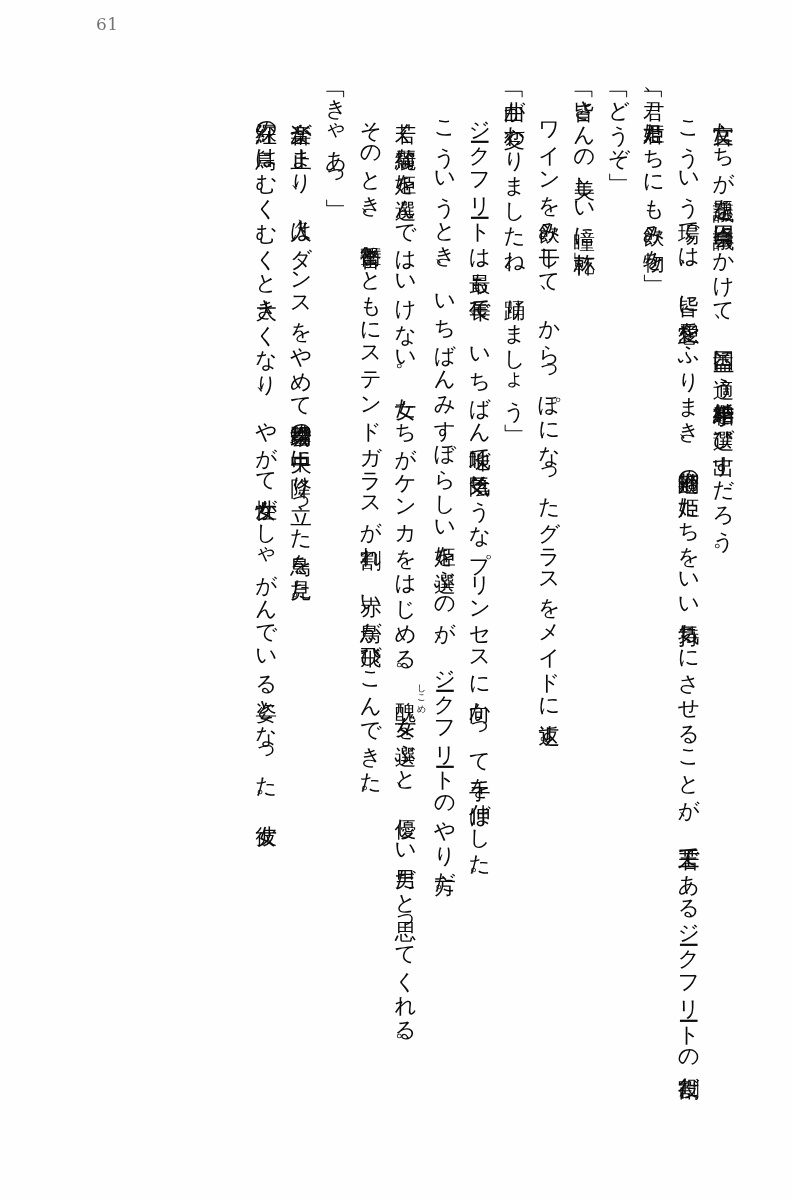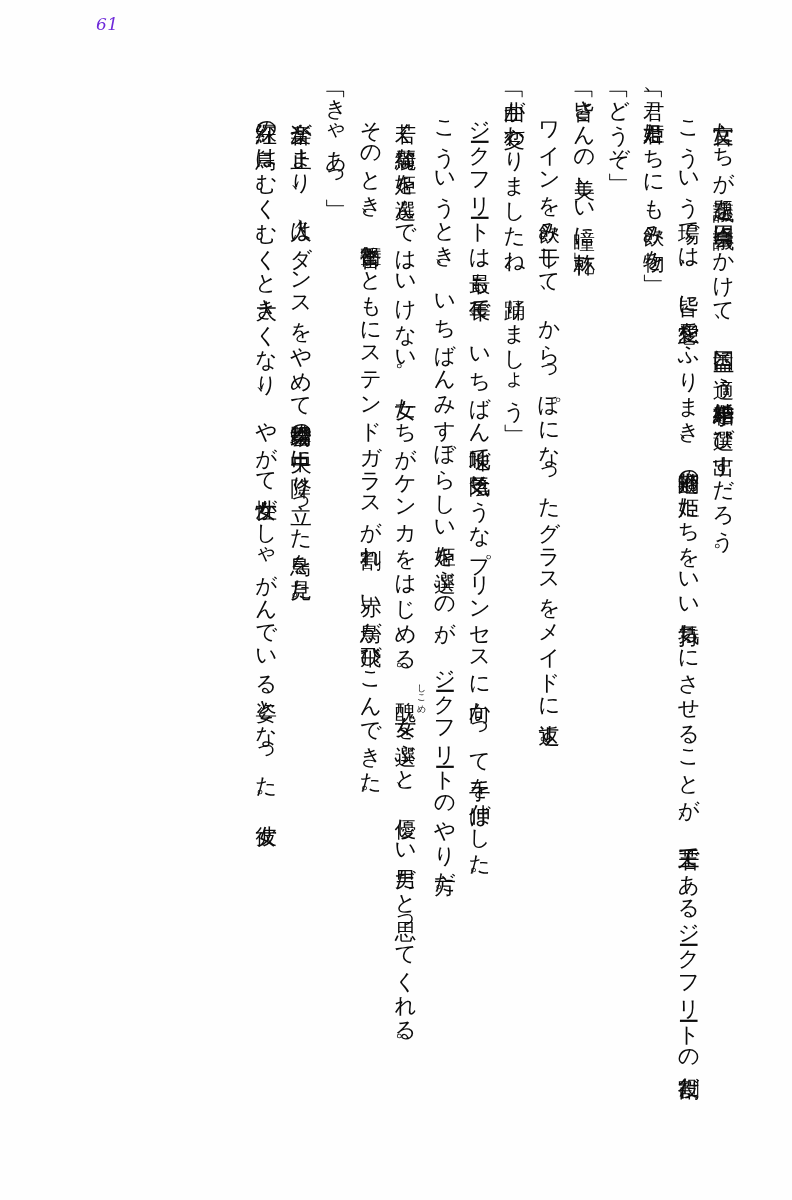--- a/index.html
+++ b/index.html
@@ -21,23 +21,22 @@
     inset: 0;
     background: #fefefe;
   }
 
   
   #page-number {
     position: absolute;
     top: 14px;
     left: 96px;
     font-size: 17px;
-    font-style: italic;
     font-family: "DejaVu Serif", "Liberation Serif", serif;
-    color: #6d28d9;
+    color: #737373;
     letter-spacing: 0.5px;
   }
 
   
   #body-text {
     position: absolute;
     top: 84px;
     right: 52px;
     bottom: 62px;
     left: 44px;

